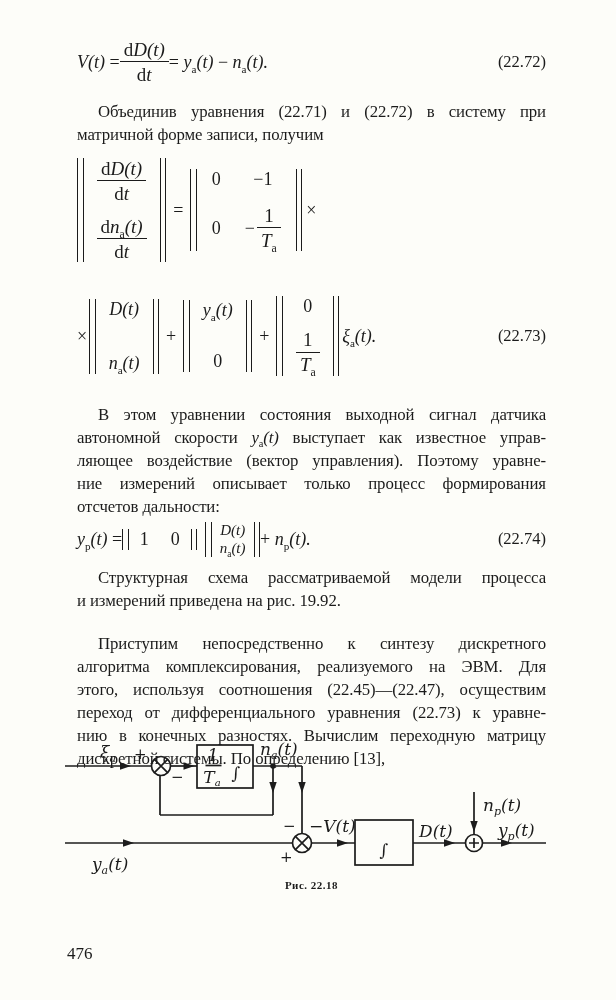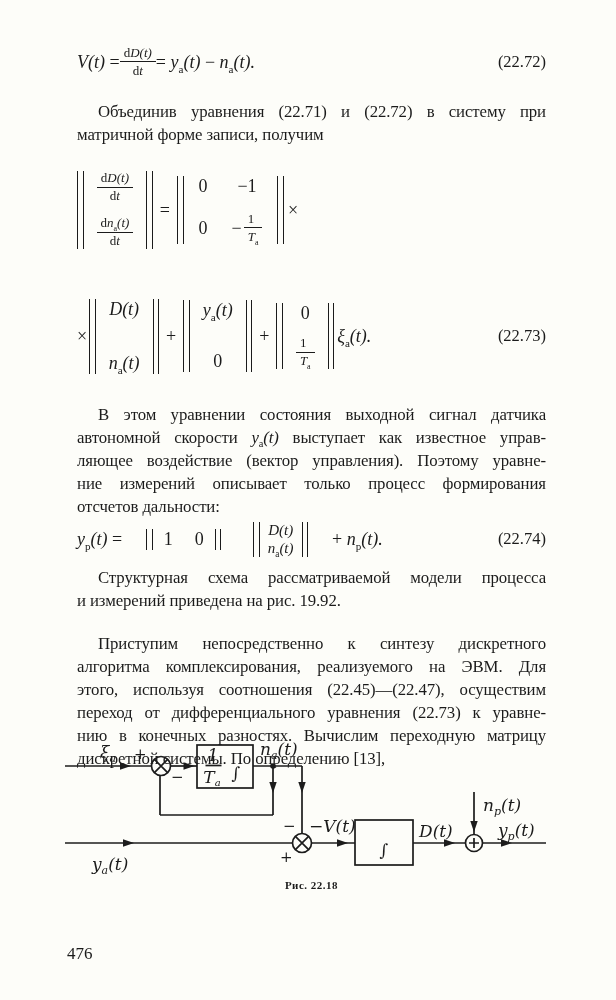--- a/index.html
+++ b/index.html
@@ -21,21 +21,21 @@
 
   .it { font-style:italic; }
   sub { font-size:0.62em; line-height:0; }
 
   
   .eq { display:flex; align-items:center; font-size:18px; }
   .eq .sp { flex:1; }
   .eqnum { font-size:16.5px; font-style:normal; }
   .op { margin:0 7px; }
 
-  .fr { display:inline-flex; flex-direction:column; align-items:flex-start; font-size:13px; line-height:1.12; }
+  .fr { display:inline-flex; flex-direction:column; align-items:center; font-size:19px; line-height:1.12; }
   .fr .nm { padding:0 4px 1px; }
   .fr .dn { border-top:1.5px solid #1b1b1b; padding:1.5px 4px 0; align-self:stretch; text-align:center; }
 
   .mx  { display:inline-flex; align-items:center; padding:6px 0; }
   .mx.tall { padding:7px 0; }
   .db  { align-self:stretch; width:4.5px; border-left:1.5px solid #1b1b1b; border-right:1.5px solid #1b1b1b; }
   .col { display:flex; flex-direction:column; align-items:center; margin:0 13px; }
   .g2  { display:grid; grid-template-columns:auto auto; column-gap:24px; row-gap:15px; justify-items:center; align-items:center; margin:0 15px; }
   .negfr { display:inline-flex; align-items:center; gap:2px; }
   .rowvec { display:inline-flex; align-items:center; padding:3px 0; }
@@ -143,21 +143,21 @@
   </div>
 
   <div class="blk" style="top:403px;">
     <div class="tline ind"><span>В этом уравнении состояния выходной сигнал датчика</span></div>
     <div class="tline"><span>автономной скорости </span><span class="it">y</span><sub>a</sub><span class="it">(t)</span><span> выступает как известное управ-</span></div>
     <div class="tline"><span>ляющее воздействие (вектор управления). Поэтому уравне-</span></div>
     <div class="tline"><span>ние измерений описывает только процесс формирования</span></div>
     <div class="tline last"><span>отсчетов дальности:</span></div>
   </div>
 
-  <div class="blk eq" style="top:514px; height:50px;gap:24px;">
+  <div class="blk eq" style="top:514px; height:50px;">
     <span><span class="it">y</span><sub>p</sub><span class="it">(t)</span><span> = </span></span>
     <span class="rowvec">
       <span class="db"></span>
       <span class="cell">1</span>
       <span class="cell">0</span>
       <span class="db"></span>
     </span>
     <span class="mx smallmx" style="margin-left:8px;">
       <span class="db"></span>
       <span class="col">

